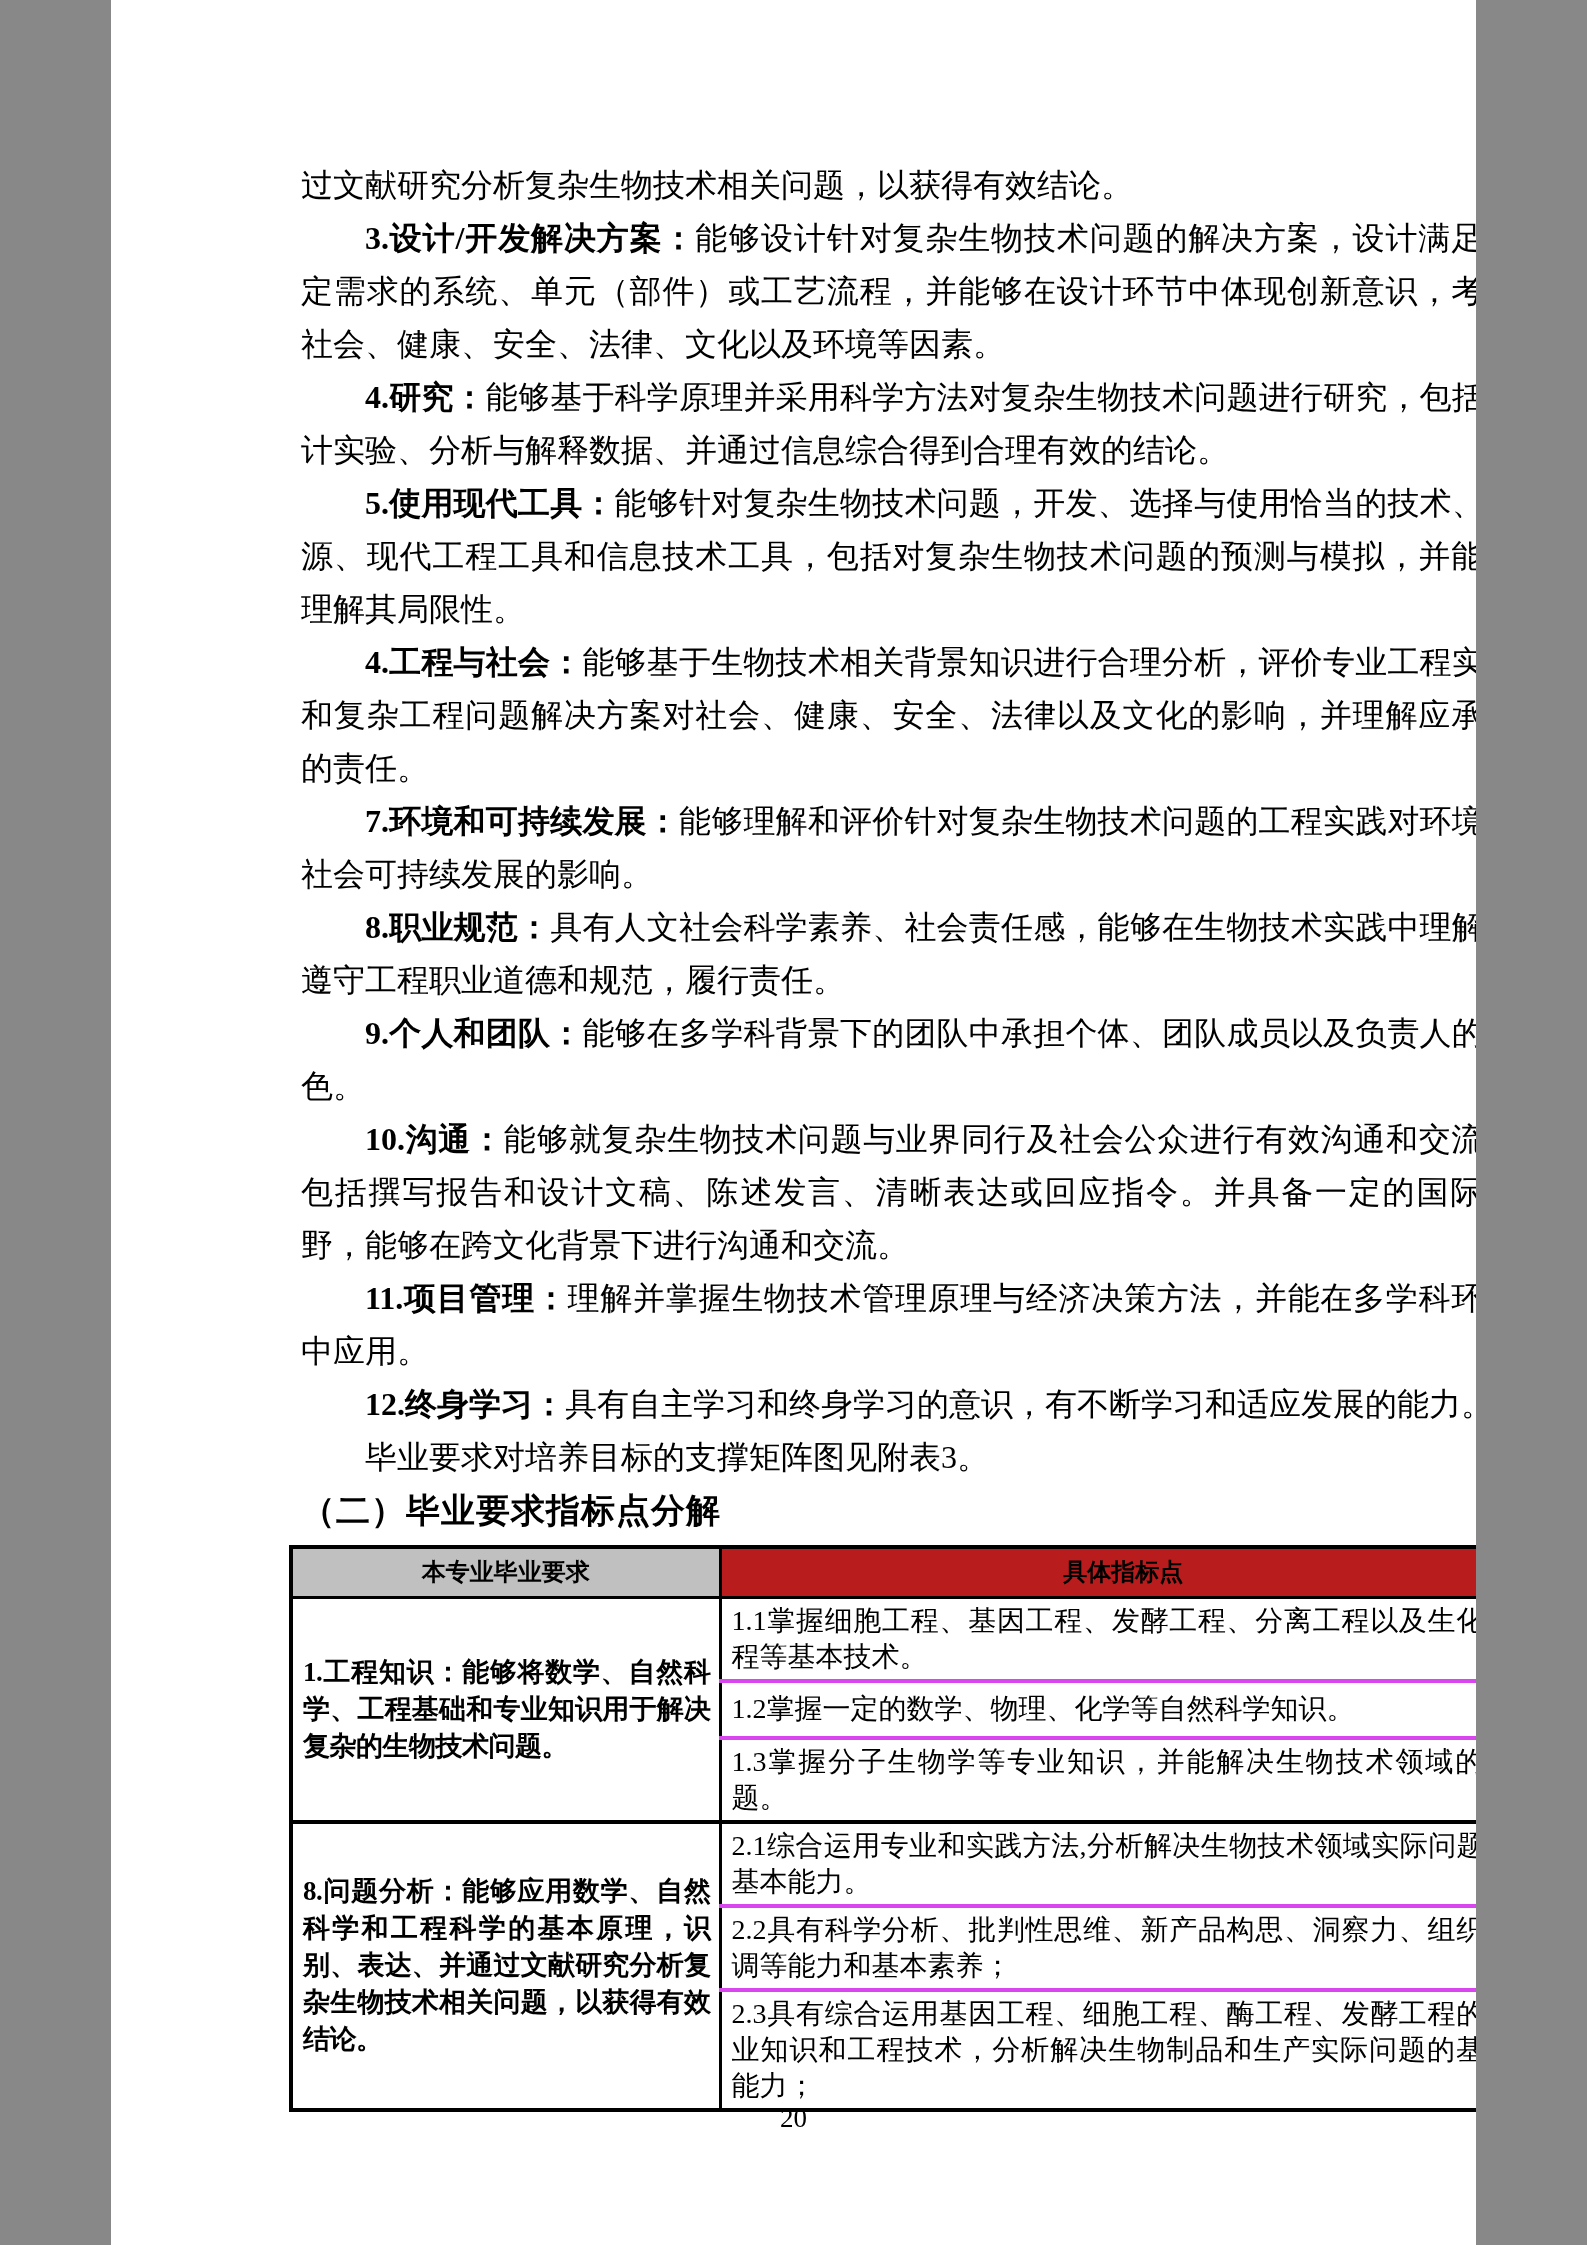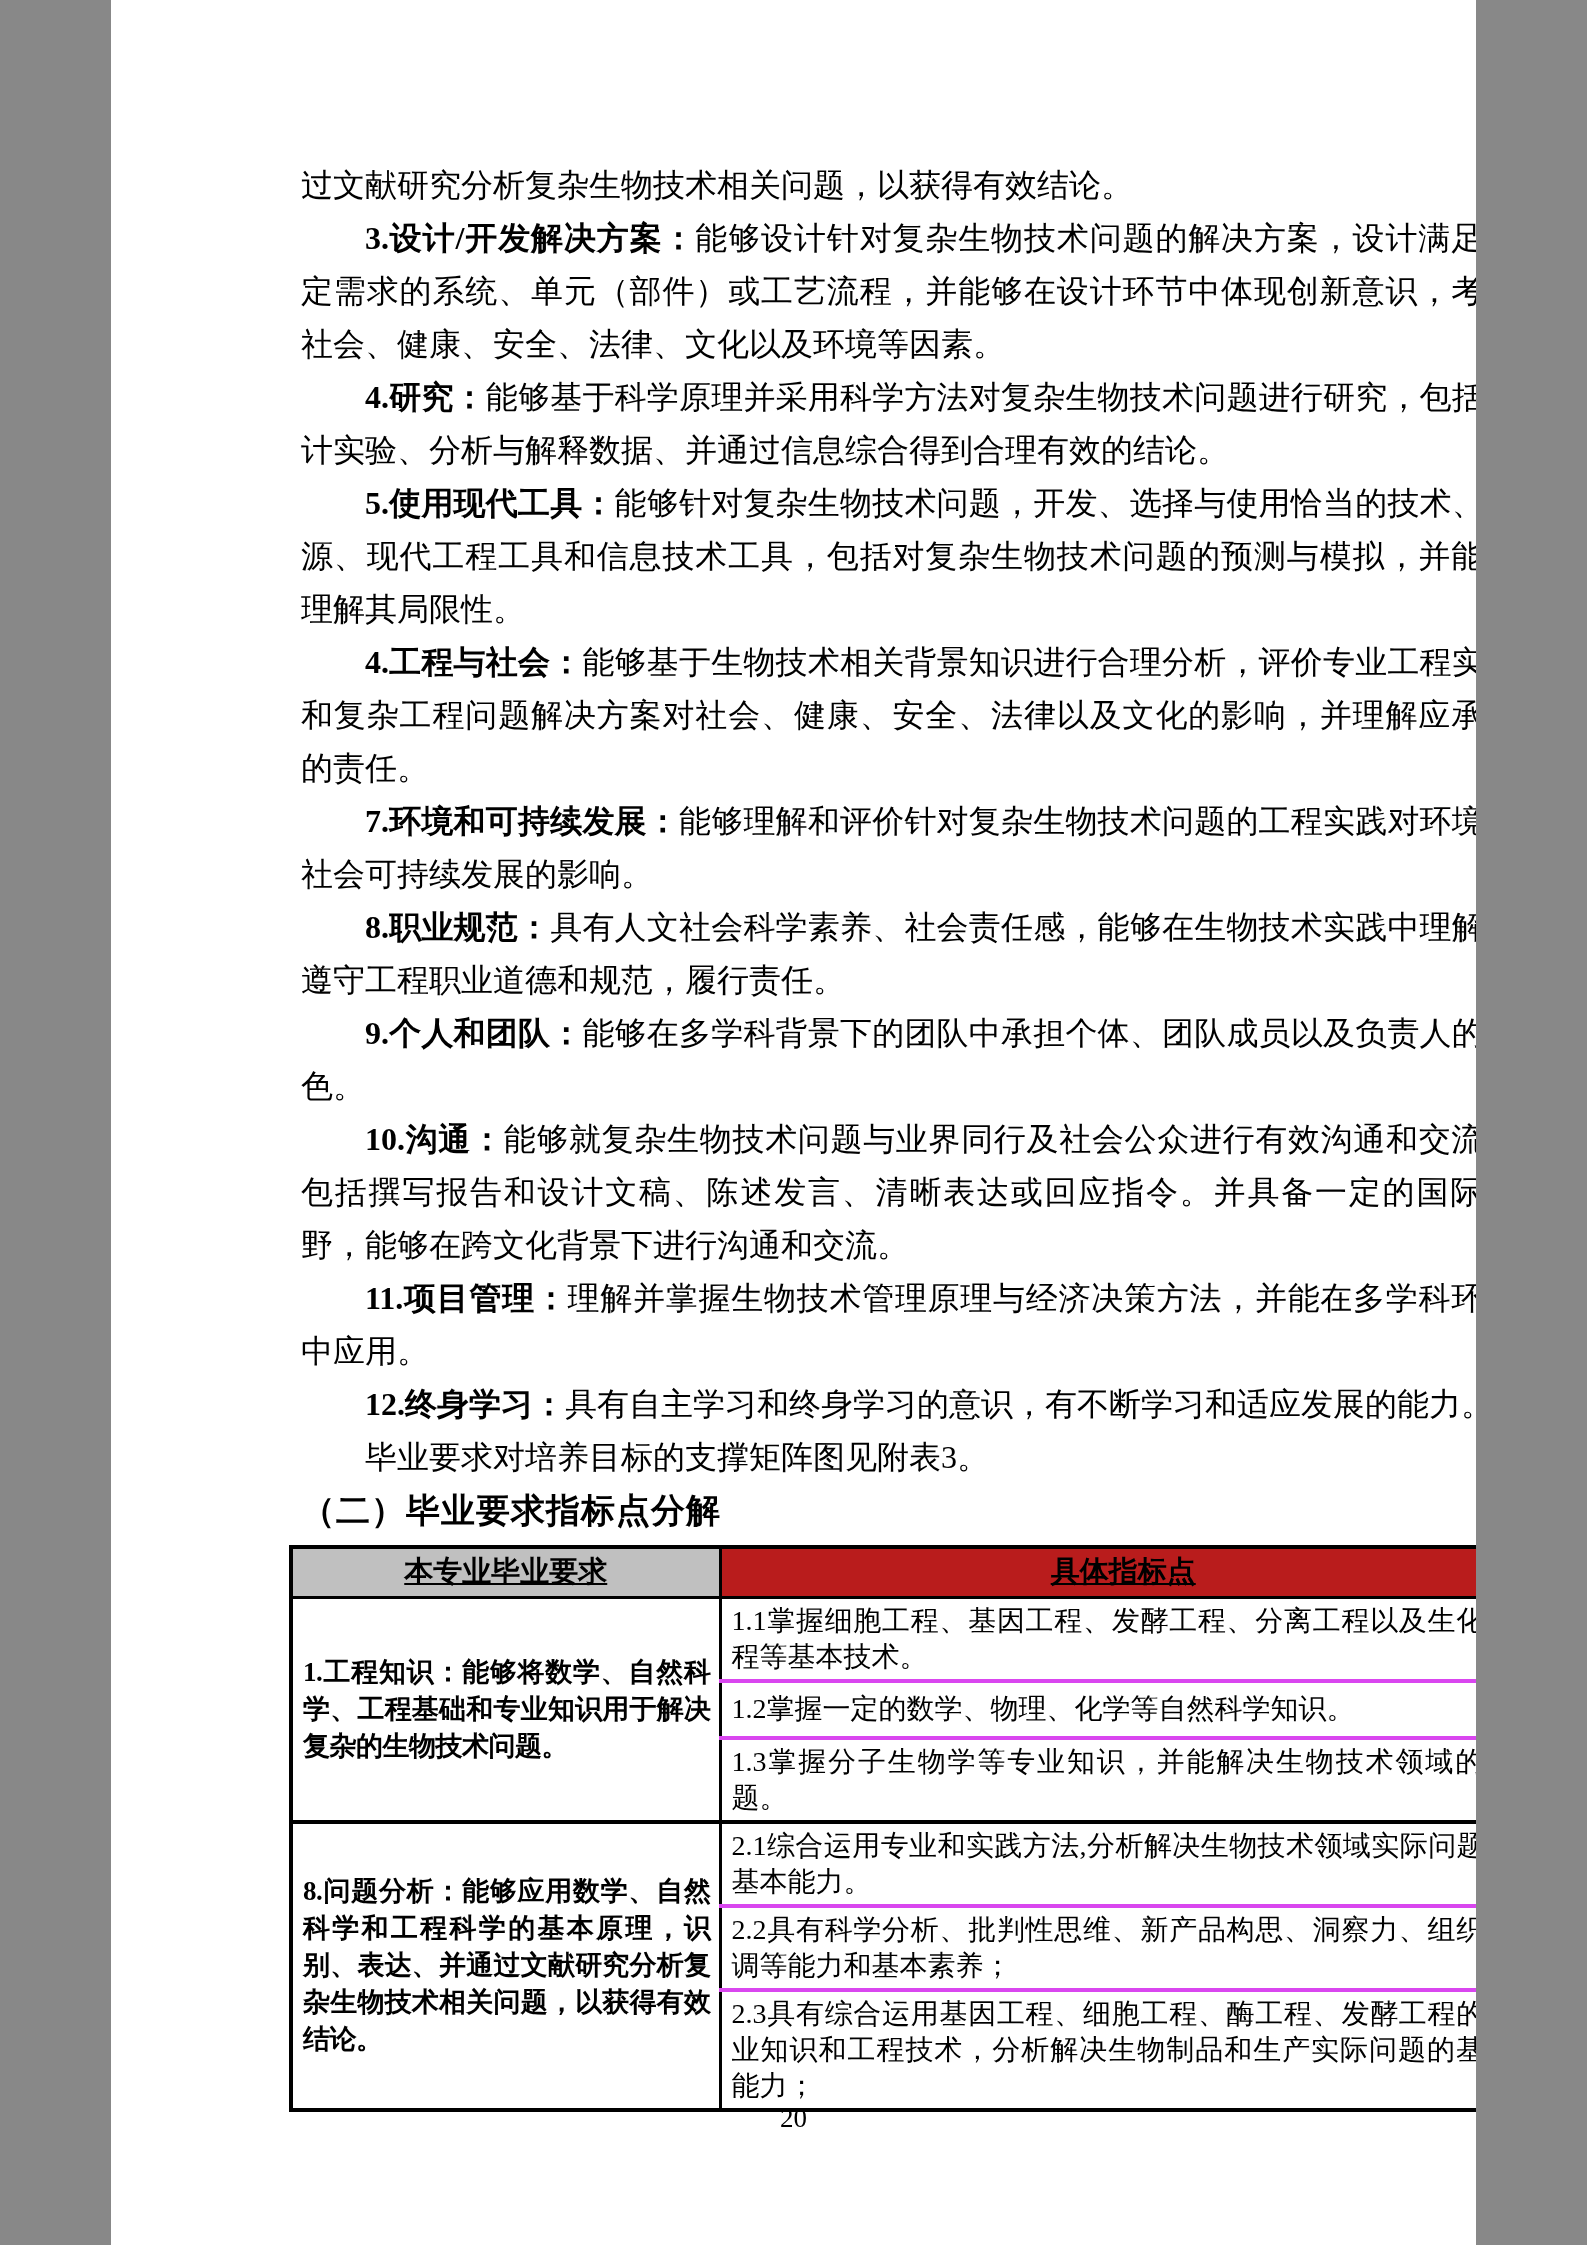--- a/index.html
+++ b/index.html
@@ -40,25 +40,24 @@
     width:1236px;
     border-collapse:collapse;
     table-layout:fixed;
     border:4px solid #000;
   }
   table.req col.c1 { width:429px; }
   table.req col.c2 { width:807px; }
   table.req th {
     height:50px;
     border-bottom:3px solid #000;
-    font-size:29px;
+    font-size:24px;
     font-weight:bold;
     text-align:center;
     vertical-align:middle;
-    text-decoration:underline;
   }
   table.req th.h1 { border-right:3px solid #000; }
   td.reqcell {
     border-right:3px solid #000;
     font-size:27px;
     font-weight:bold;
     line-height:37px;
     text-align:justify;
     vertical-align:middle;
     padding:6px 8px 6px 10px;

